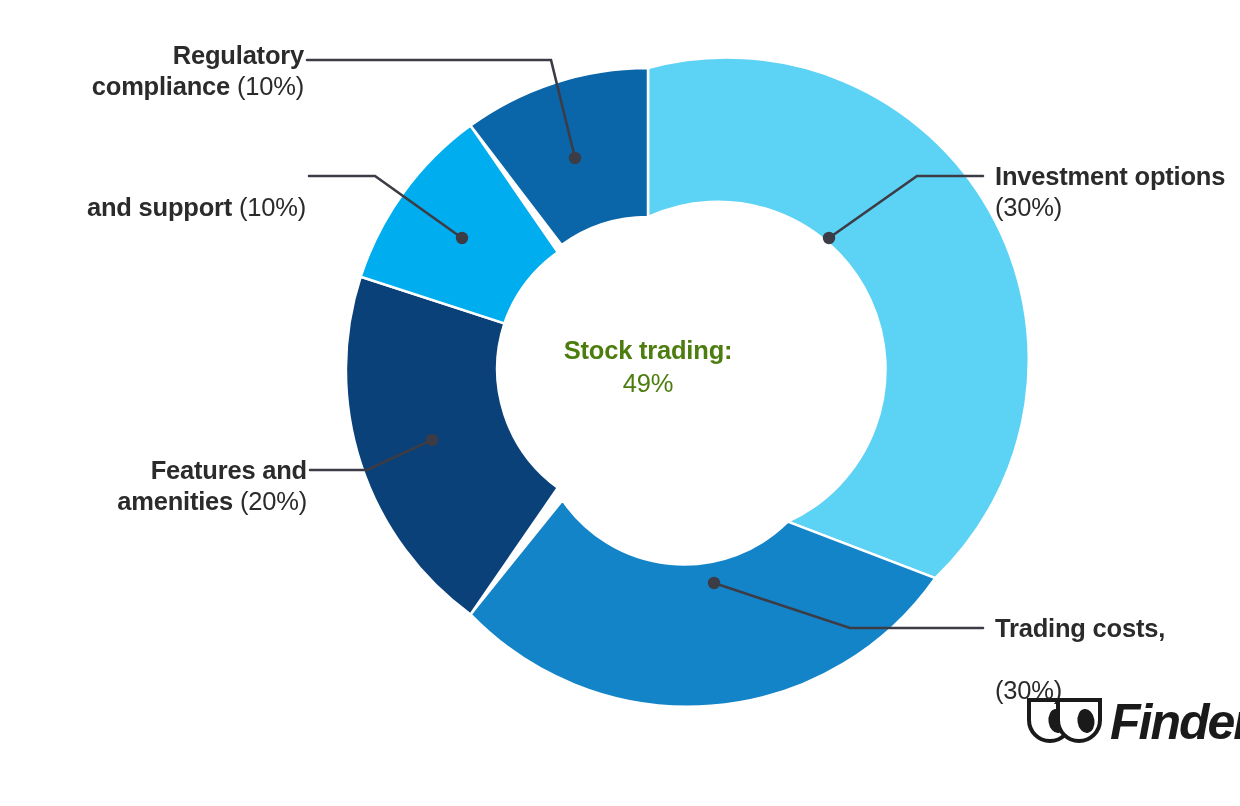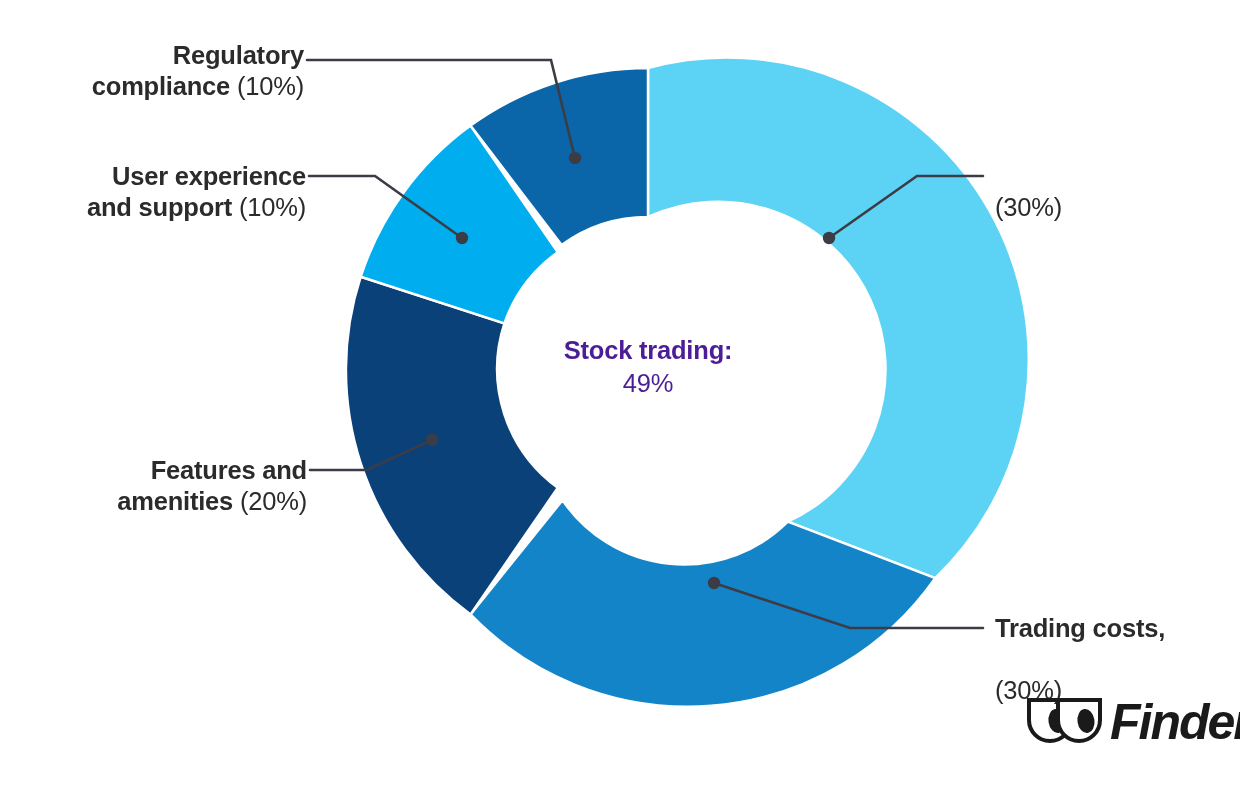--- a/index.html
+++ b/index.html
@@ -42,21 +42,21 @@
   }
   .label.right {
     text-align: left;
   }
   #center-text {
     position: absolute;
     left: 472px;
     top: 334px;
     width: 300px;
     text-align: center;
-    color: #4c1d95;
+    color: #4d7c0f;
     font-size: 25.5px;
     line-height: 33px;
     letter-spacing: -0.2px;
   }
   #center-text .center-title {
     font-weight: 700;
     display: block;
   }
   #center-text .center-value {
     font-weight: 400;
@@ -123,31 +123,31 @@
       <circle cx="688" cy="583" r="6.2" fill="#3c3c46" stroke="none"></circle>
     </g>
   </svg>
 
   <div class="label left" style="right: 962px; top: 40px; width: 330px;">
     <span class="name">Regulatory</span><br>
     <span class="name">compliance </span><span>(10%)</span>
   </div>
 
   <div class="label left" style="right: 960px; top: 161px; width: 330px;">
-    <span class="name">User experience</span><br>
+    <br>
     <span class="name">and support </span><span>(10%)</span>
   </div>
 
   <div class="label left" style="right: 959px; top: 455px; width: 330px;">
     <span class="name">Features and</span><br>
     <span class="name">amenities </span><span>(20%)</span>
   </div>
 
   <div class="label right" style="left: 969px; top: 161px; width: 280px;">
-    <br>
+    <span class="name">Investment options</span><br>
     <span>(30%)</span>
   </div>
 
   <div class="label right" style="left: 969px; top: 613px; width: 280px;">
     <span class="name">Trading costs,</span><br>
     <br>
     <span>(30%)</span>
   </div>
 
   <div id="center-text">

